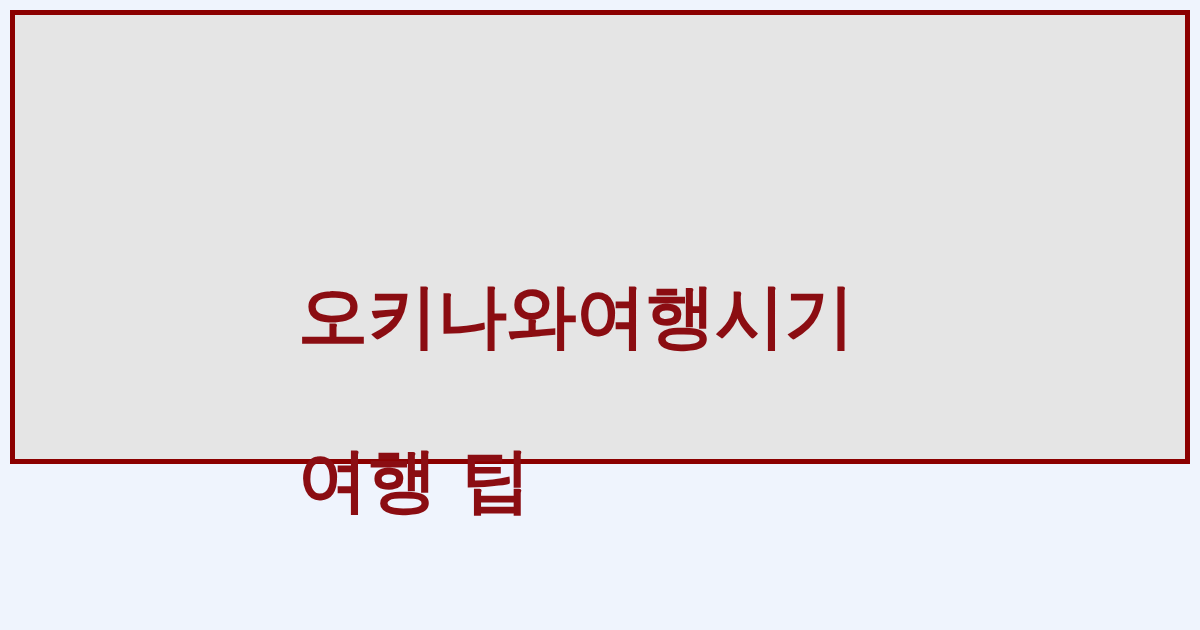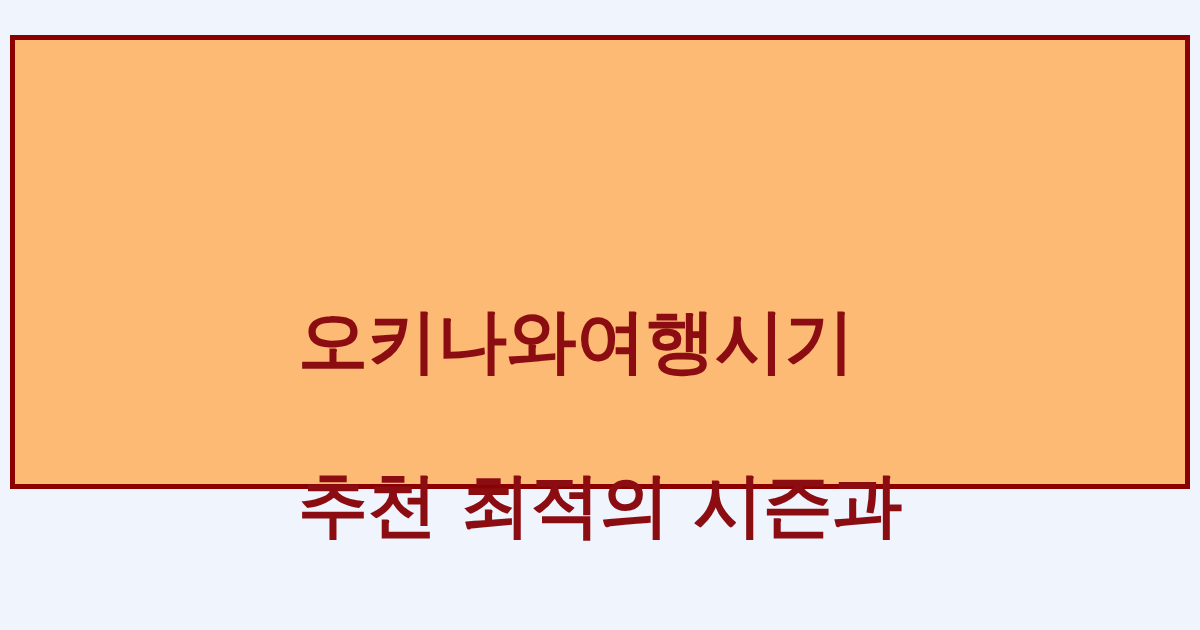--- a/index.html
+++ b/index.html
@@ -64,26 +64,25 @@
     display: block;
     margin: 0;
     padding: 0;
   }
 </style>
 </head>
 <body>
 
 <div class="thumbnail-canvas" style="background: rgb(239, 244, 253); width: 1200px; height: 630px;">
 
-  <div class="frame" style="border: 5px solid rgb(139, 0, 0); inset: 10px; width: 1180px; height: 454px; background: #fdba74; margin-top: 25px;">
+  <div class="frame" style="border: 5px solid rgb(139, 0, 0); inset: 10px; width: 1180px; height: 454px; background: #e5e5e5;">
 
     <div class="headline-block">
 
       <h1 class="headline" style="color: rgb(139, 13, 18); font-size: 70px; line-height: 82px; text-align: left;">
         <span class="headline-line">오키나와여행시기</span>
-        <span class="headline-line">추천 최적의 시즌과</span>
         <span class="headline-line">여행 팁</span>
       </h1>
 
     </div>
 
   </div>
 </div>
 
 </body></html>

